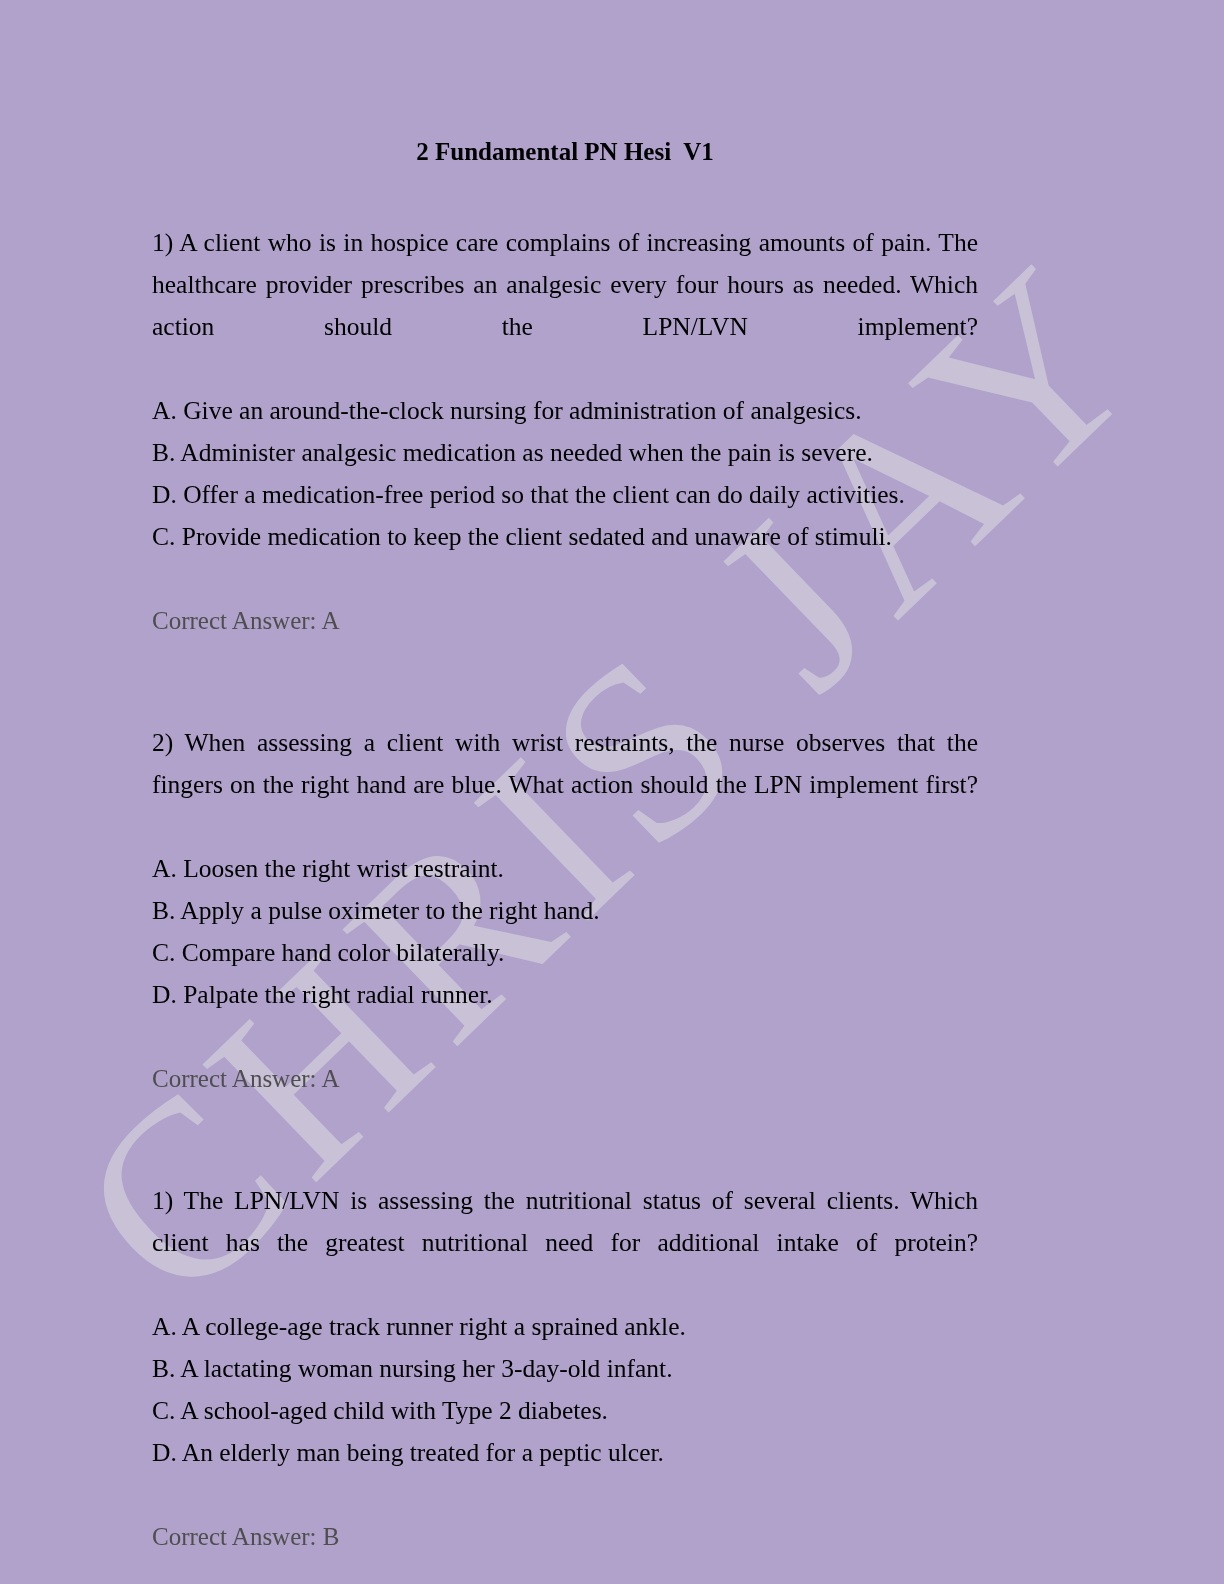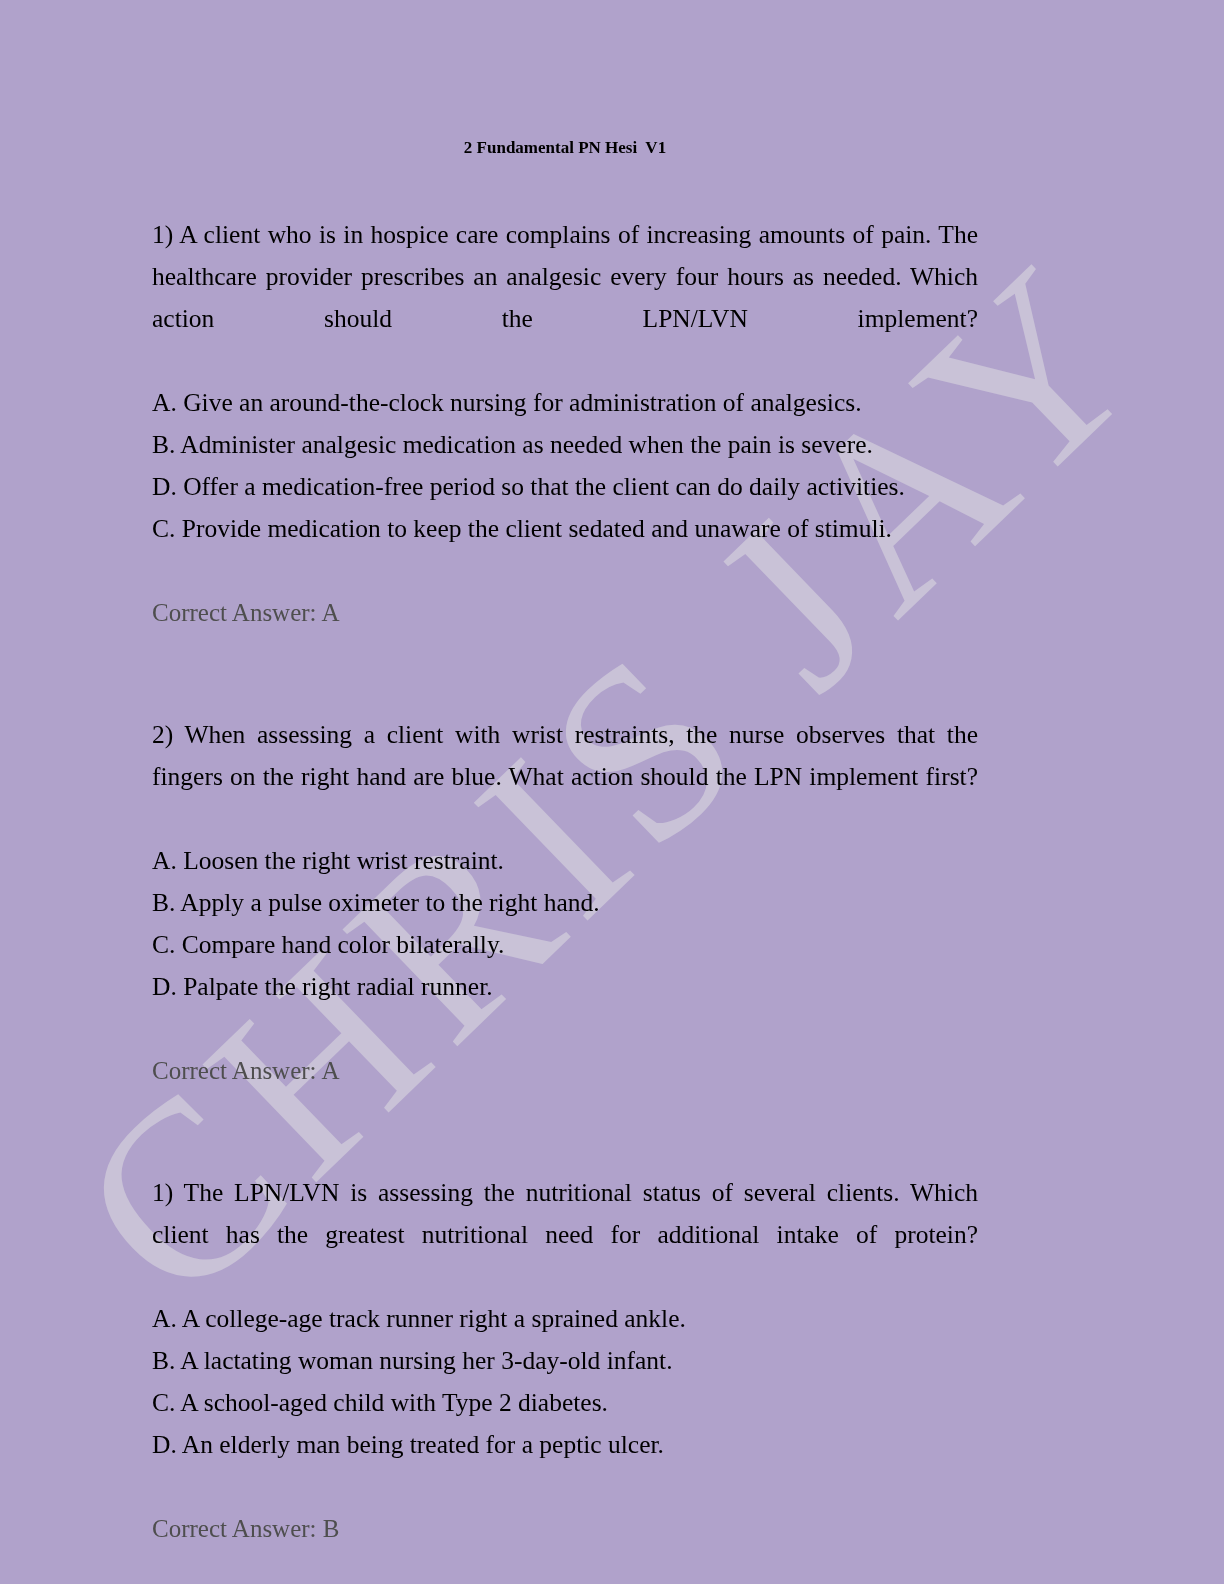--- a/index.html
+++ b/index.html
@@ -50,21 +50,21 @@
     left: 152px;
     top: 0;
     width: 826px;
     z-index: 2;
   }
 
   .doc-title {
     margin: 0;
     padding-top: 138px;
     text-align: center;
-    font-size: 17px;
+    font-size: 25px;
     font-weight: bold;
     color: #000000;
     letter-spacing: 0px;
     white-space: pre;
   }
 
   .question-block {
     margin-top: 12px;
   }
   .block-spacer-1 { height: 44px; }

